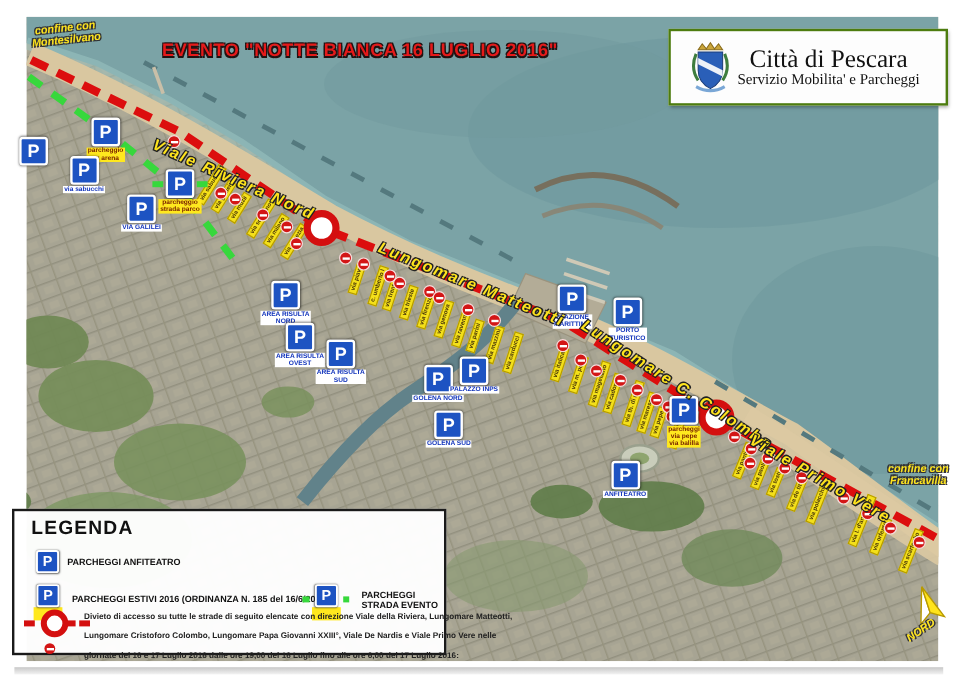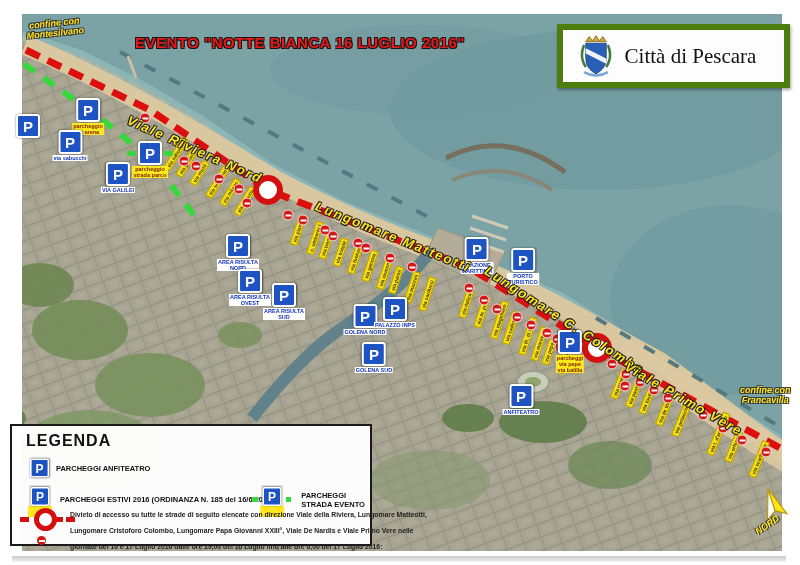--- a/index.html
+++ b/index.html
@@ -10,21 +10,21 @@
   .map{position:absolute;left:0;top:0;width:800px;height:565px;}
   svg.scene{position:absolute;left:0;top:0;}
 
   
   .title{position:absolute;left:110px;top:34px;width:380px;text-align:center;
         font-weight:bold;font-size:15px;letter-spacing:.5px;color:#e51a1a;
         text-shadow:1px 1px 0 #221111,-1px 1px 0 #221111,1px -1px 0 #221111,-1px -1px 0 #221111;}
 
   
   .header{position:absolute;left:557px;top:24px;width:233px;height:64px;background:#fdfdfd;
-        border:6px solid #4d7c0f;box-shadow:1px 2px 3px rgba(0,0,0,.35);
+        border:2px solid #4d7c0f;box-shadow:1px 2px 3px rgba(0,0,0,.35);
         display:flex;align-items:center;padding:1px 16px;box-sizing:border-box;}
   .header .htext{flex:1;text-align:center;font-family:"Liberation Serif",serif;color:#111;line-height:1.05;}
   .h1{font-size:21px;} .h2{font-size:15px;} .h3{font-size:12.5px;}
 
   
   .boundary{position:absolute;font-style:italic;font-weight:bold;font-size:9px;line-height:10px;
         color:#ffe41c;text-align:center;white-space:pre-line;
         text-shadow:1px 1px 0 #333,-1px -1px 0 #333,1px -1px 0 #333,-1px 1px 0 #333;}
   .road-label{position:absolute;font-weight:bold;font-style:italic;font-size:13px;letter-spacing:2px;
         color:#ffe41c;white-space:nowrap;transform-origin:0 50%;
@@ -318,20 +318,21 @@
     <div class="header">
       <svg width="34" height="46" viewBox="0 0 40 54">
         <path d="M8 10 L12 4 L16 9 L20 3 L24 9 L28 4 L32 10 Z" fill="#caa53a" stroke="#8a6d1d"></path>
         <path d="M8 12 h24 v18 q0 12 -12 18 q-12 -6 -12 -18 Z" fill="#2a5fb8" stroke="#1b3c77"></path>
         <path d="M8 18 L32 30 L32 36 L8 24 Z" fill="#eef2f8"></path>
         <path d="M6 14 q-6 14 2 26 M34 14 q6 14 -2 26" stroke="#3e7d3e" stroke-width="3" fill="none"></path>
         <path d="M6 46 q14 8 28 0" stroke="#7aa7d6" stroke-width="3" fill="none"></path>
       </svg>
       <div class="htext">
         <div class="h1">Città di Pescara</div>
+        <div class="h3">Servizio Mobilita' e  Parcheggi</div>
       </div>
     </div>
 
     <div class="north">
       <svg width="30" height="32" viewBox="0 0 18 28" style="transform:rotate(-18deg);">
         <polygon points="9,0 0,26 9,20" fill="#ffffff" stroke="#b89a00" stroke-width="1"></polygon>
         <polygon points="9,0 9,20 18,26" fill="#ffe41c" stroke="#b89a00" stroke-width="1"></polygon>
       </svg>
       <div class="nlab">NORD</div>
     </div>

